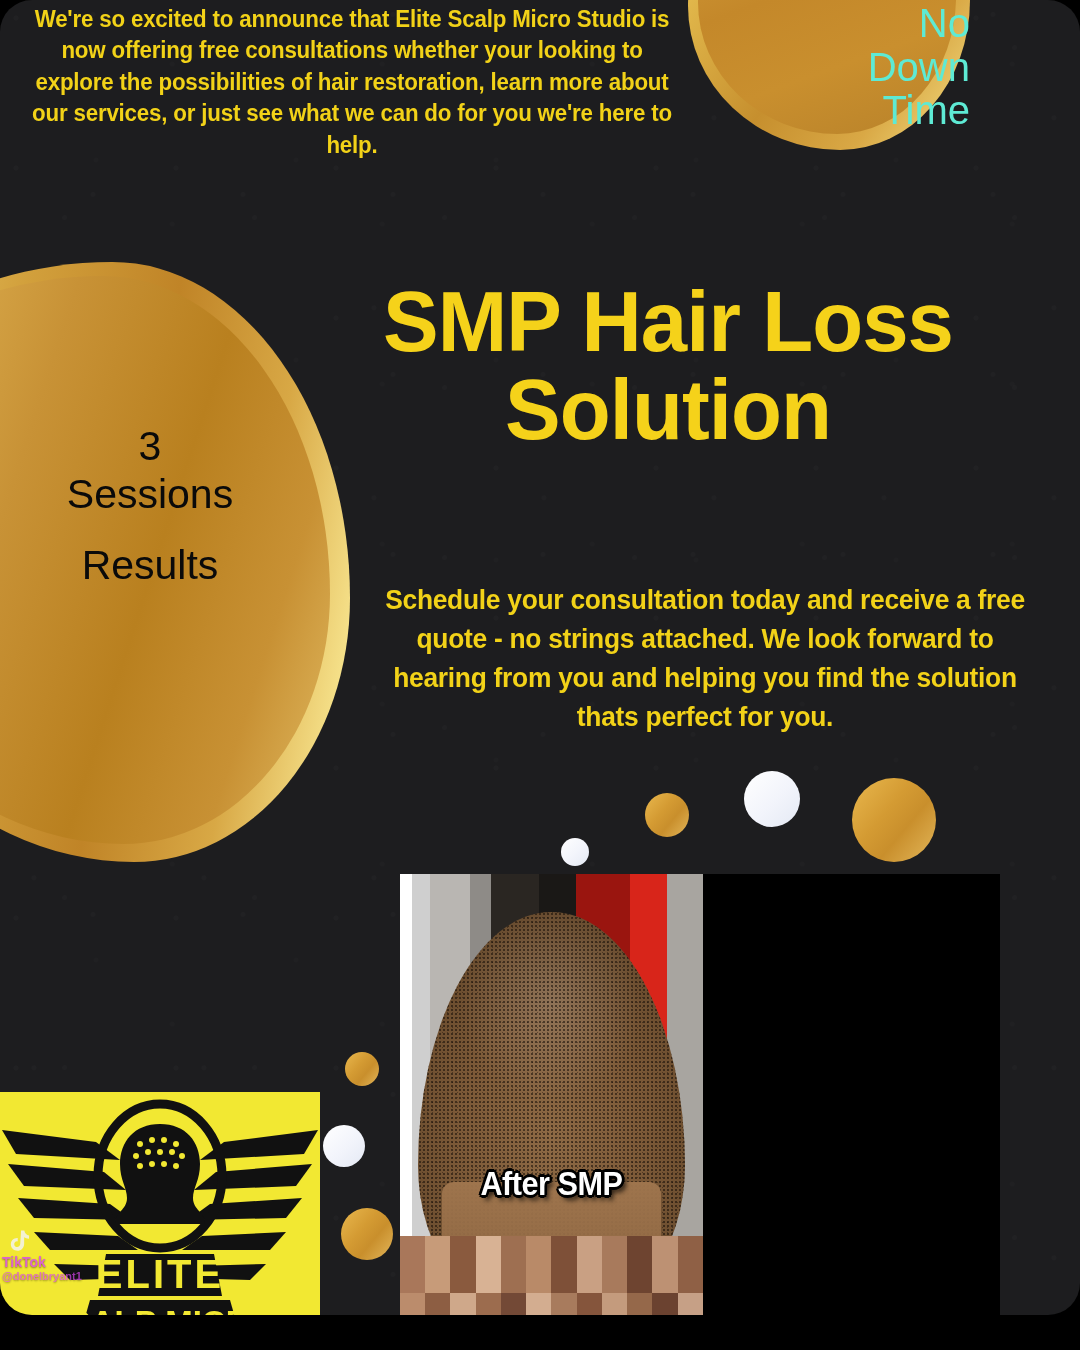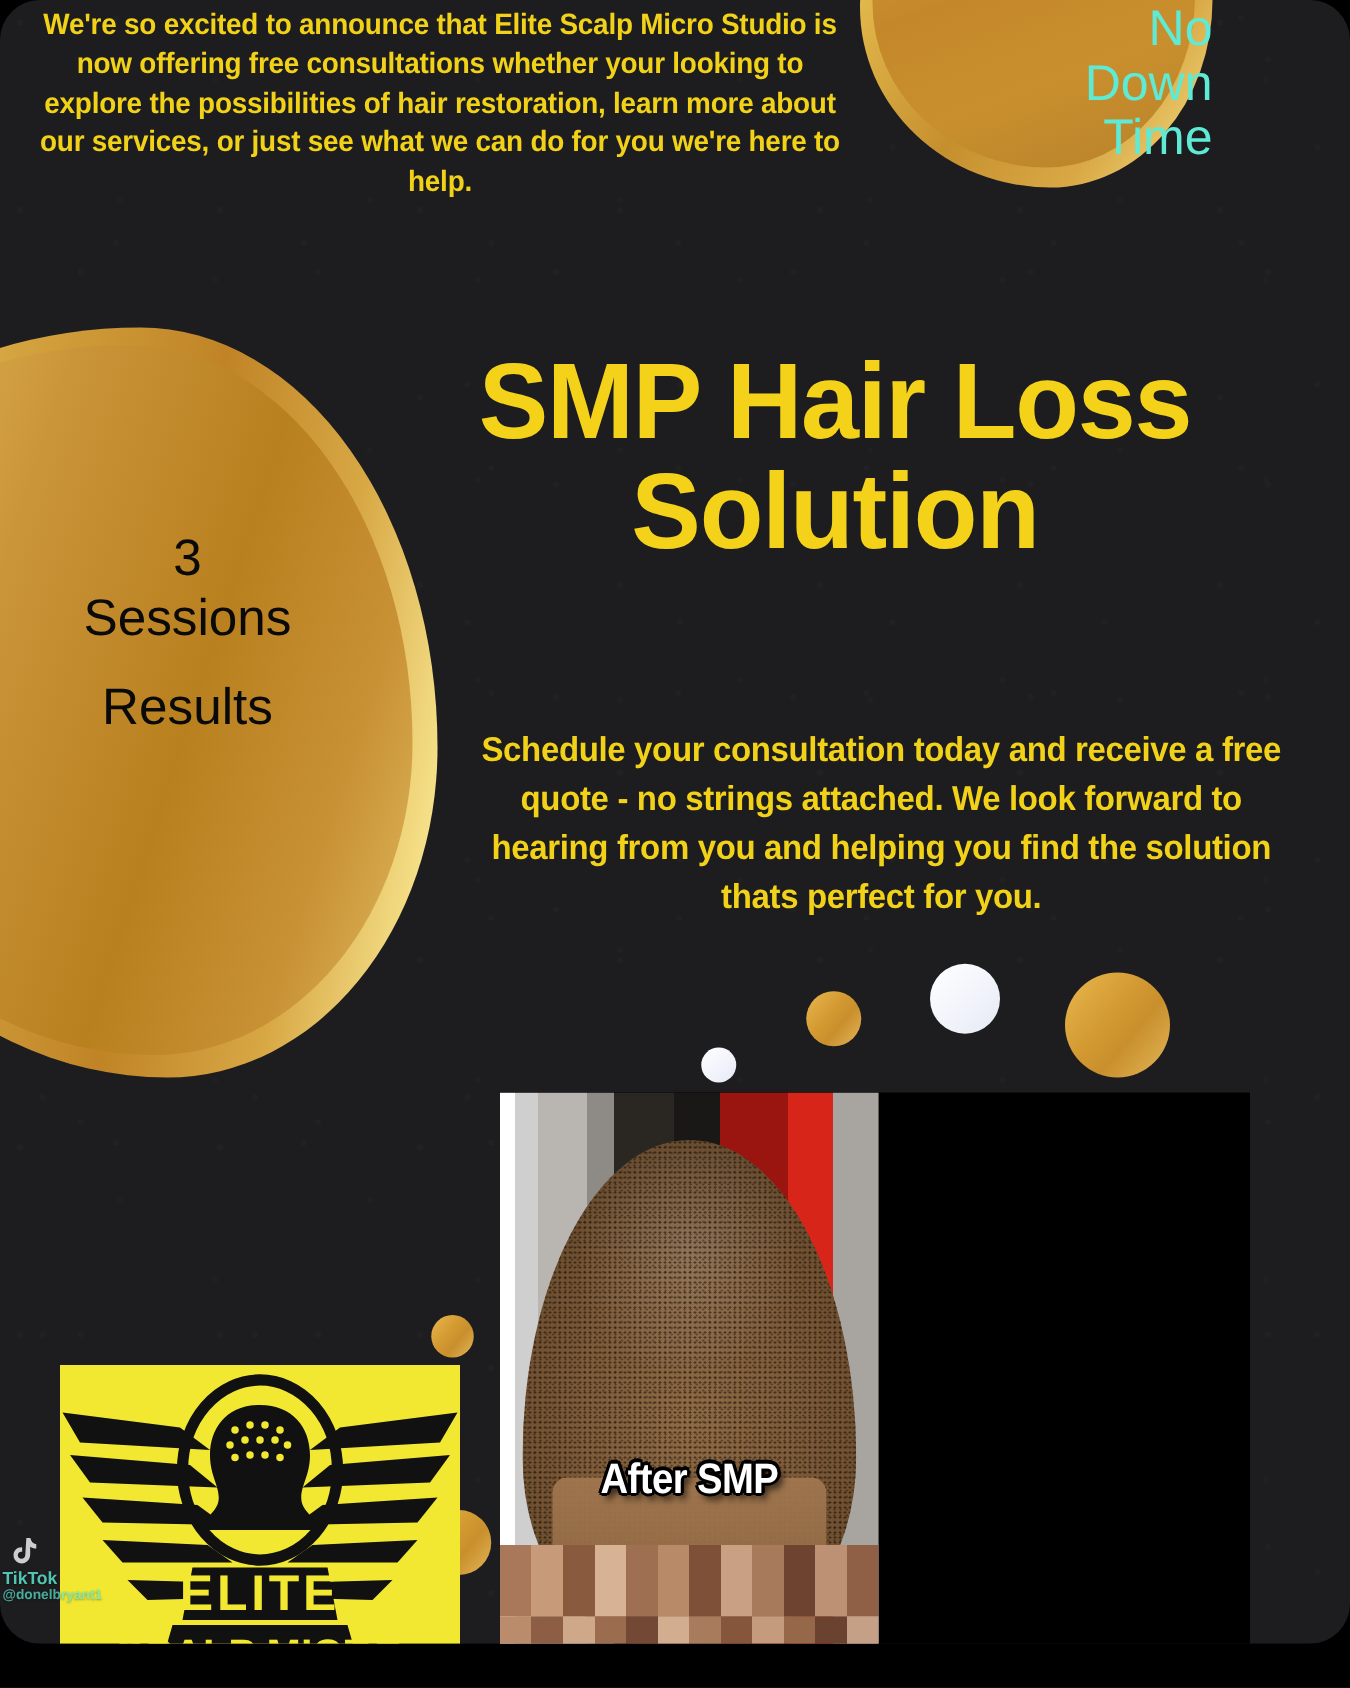--- a/index.html
+++ b/index.html
@@ -269,28 +269,27 @@
     z-index:3;
   }
 
   
   .logo-panel{
     position:absolute; left:0; top:1092px;
     width:320px; height:258px;
     background:#F2E832;
     overflow:hidden;
     z-index:7;
-    margin-left:48px;
   }
   .logo-svg{ position:absolute; left:0; top:6px; width:320px; height:252px; }
 
   .tiktok-wm{
     position:absolute; left:2px; top:1228px;
     z-index:9;
-    color:#5eead4;
+    color:#d946ef;
     font-weight:bold;
     opacity:.82;
     text-shadow:0 1px 2px rgba(0,0,0,.55);
   }
   .tiktok-wm .tt-note{ display:block; width:26px; height:26px; margin-left:2px; }
   .tiktok-wm .tt-word{ font-size:14px; line-height:1.1; margin-top:1px; }
   .tiktok-wm .tt-user{ font-size:11px; line-height:1.2; opacity:.85; }
 </style>
 </head>
 <body>

